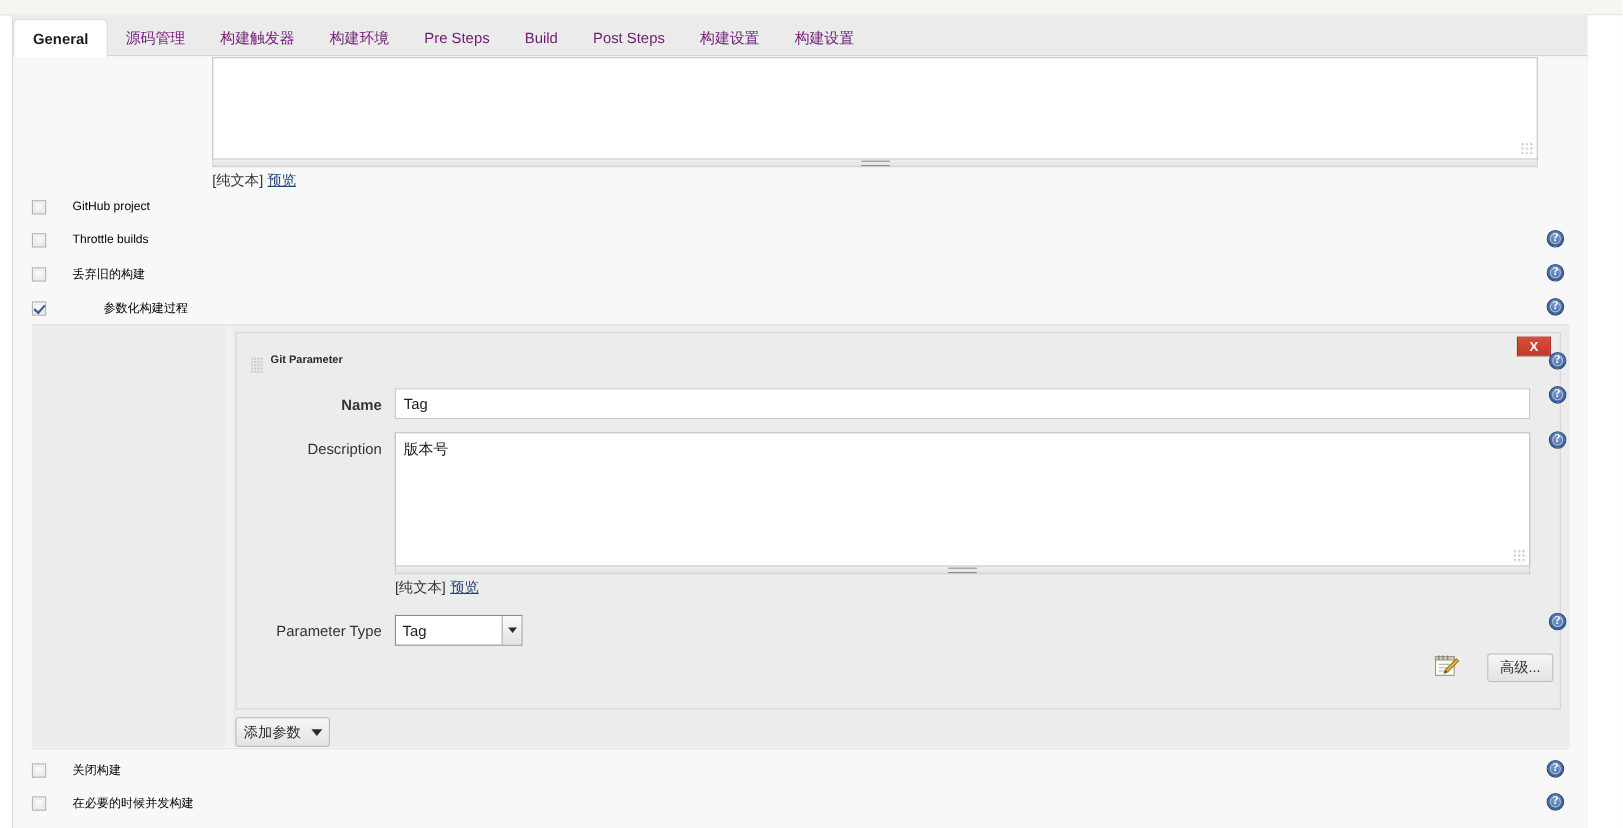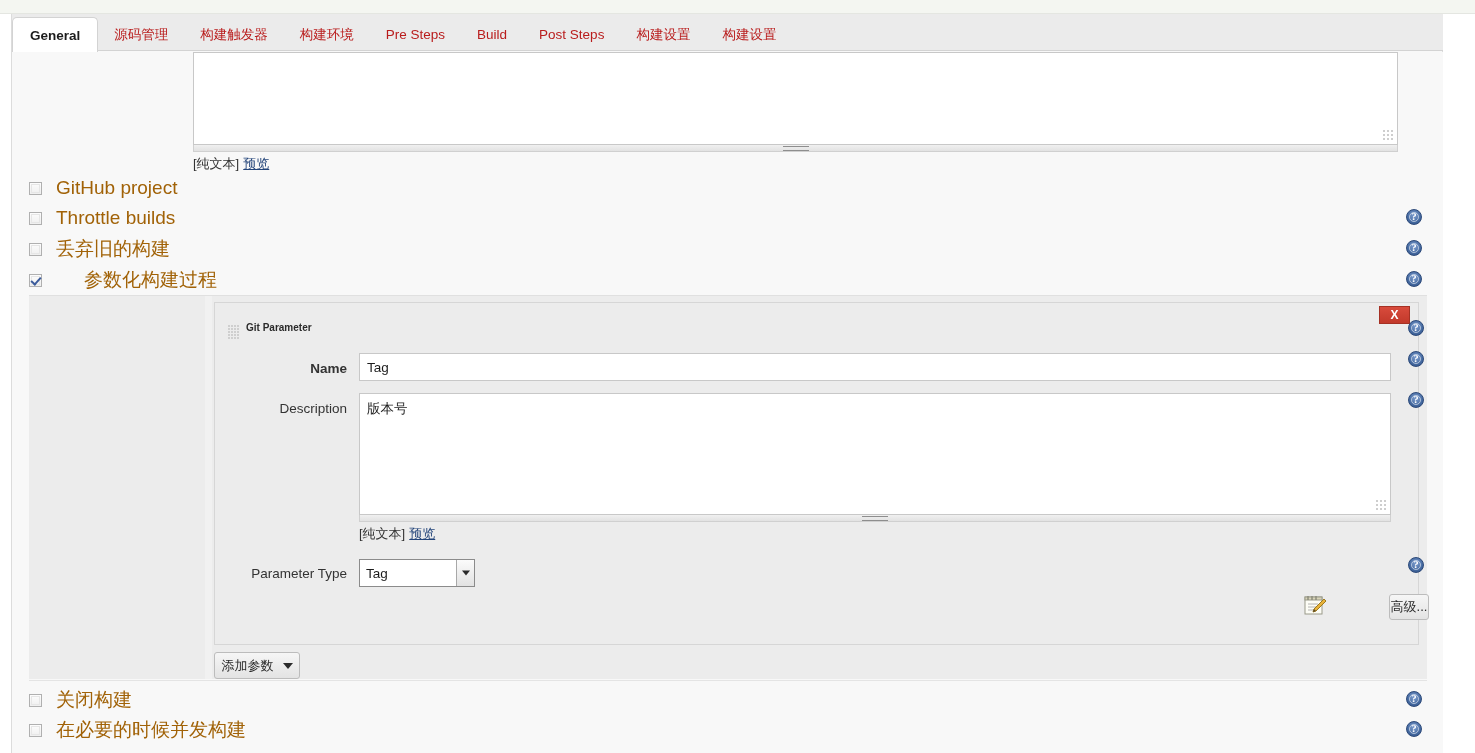--- a/index.html
+++ b/index.html
@@ -55,21 +55,21 @@
   .tabs {
     position: absolute; left: 12px; top: 17px;
     height: 35px;
     display: flex;
     align-items: stretch;
   }
   .tab {
     display: flex; align-items: center;
     padding: 0 15px;
     font-size: 13.5px;
-    color: #b91c1c;
+    color: #701a75;
     cursor: pointer;
     white-space: nowrap;
     background: transparent;
     border: 1px solid transparent;
     box-sizing: border-box;
   }
   .tab.active {
     background: #ffffff;
     color: #1c1c1c;
     font-weight: bold;
@@ -177,23 +177,23 @@
   .cbox.checked::after {
     content: "";
     position: absolute;
     left: 3px; top: 0px;
     width: 4px; height: 8px;
     border: solid #3b5b9b;
     border-width: 0 2px 2px 0;
     transform: rotate(42deg);
   }
   .cblabel {
-    margin-left: 14px;
-    font-size: 19px;
-    color: #a16207;
+    margin-left: 24px;
+    font-size: 11px;
+    color: #000000;
     white-space: nowrap;
     cursor: pointer;
   }
 
   
   .help {
     position: absolute;
     width: 16px; height: 16px;
     border-radius: 50%;
     background: radial-gradient(circle at 50% 38%, #7f9fd0 0%, #43689f 62%, #2f4f82 100%);
@@ -448,21 +448,21 @@
           <rect x="2" y="3" width="17" height="3" fill="#d8d4b8" stroke="#9a9a8a" stroke-width="1"></rect>
           <line x1="5" y1="2" x2="5" y2="6" stroke="#8a8a7a" stroke-width="1.4"></line>
           <line x1="9" y1="2" x2="9" y2="6" stroke="#8a8a7a" stroke-width="1.4"></line>
           <line x1="13" y1="2" x2="13" y2="6" stroke="#8a8a7a" stroke-width="1.4"></line>
           <line x1="5" y1="10" x2="15" y2="10" stroke="#b4b4b4" stroke-width="1"></line>
           <line x1="5" y1="13" x2="15" y2="13" stroke="#b4b4b4" stroke-width="1"></line>
           <line x1="5" y1="16" x2="11" y2="16" stroke="#b4b4b4" stroke-width="1"></line>
           <polygon points="21,5 23,7 13,17 10,18 11,15" fill="#e8b23a" stroke="#9c7a20" stroke-width="1"></polygon>
           <polygon points="10,18 11,15 13,17" fill="#5b4a2a"></polygon>
         </svg>
-        <div class="jbtn" style="left:1174px; top:291px; width:40px; height:26px;">高级...</div>
+        <div class="jbtn" style="left:1137px; top:291px; width:60px; height:26px;">高级...</div>
 
         <div class="help" style="left:1193px; top:17px;"></div>
         <div class="help" style="left:1193px; top:48px;"></div>
         <div class="help" style="left:1193px; top:89px;"></div>
         <div class="help" style="left:1193px; top:254px;"></div>
       </div>
 
       <div class="jbtn" style="left:185px; top:356px; width:86px; height:27px;">
         <span>添加参数</span>
         <span class="caret"></span>

